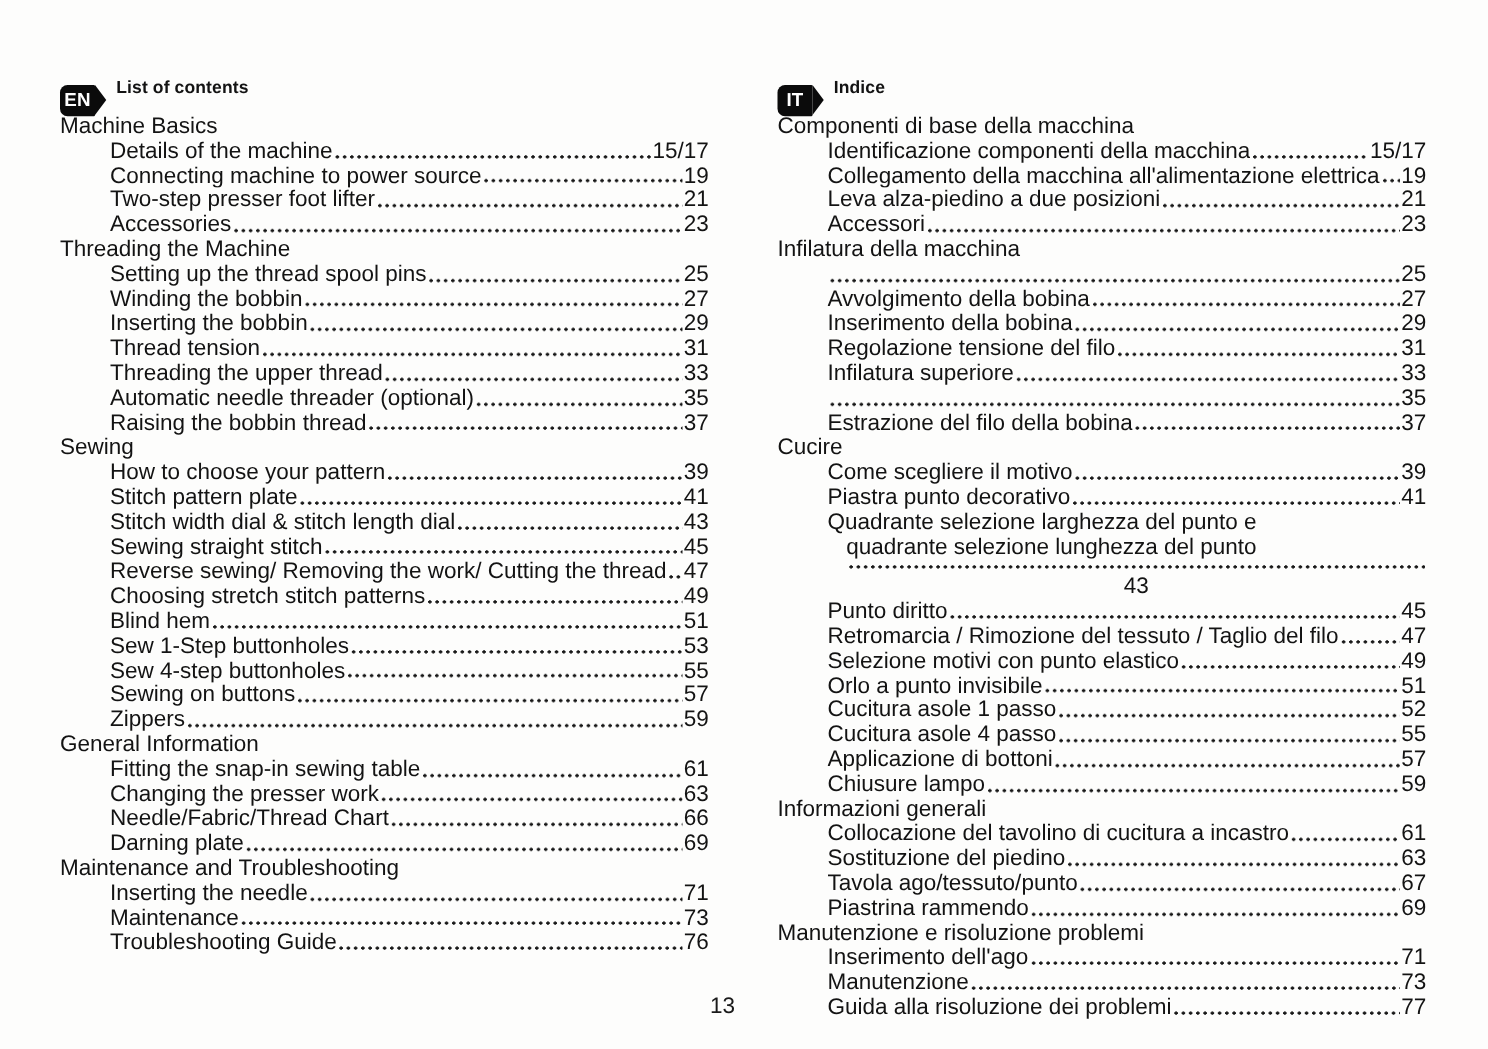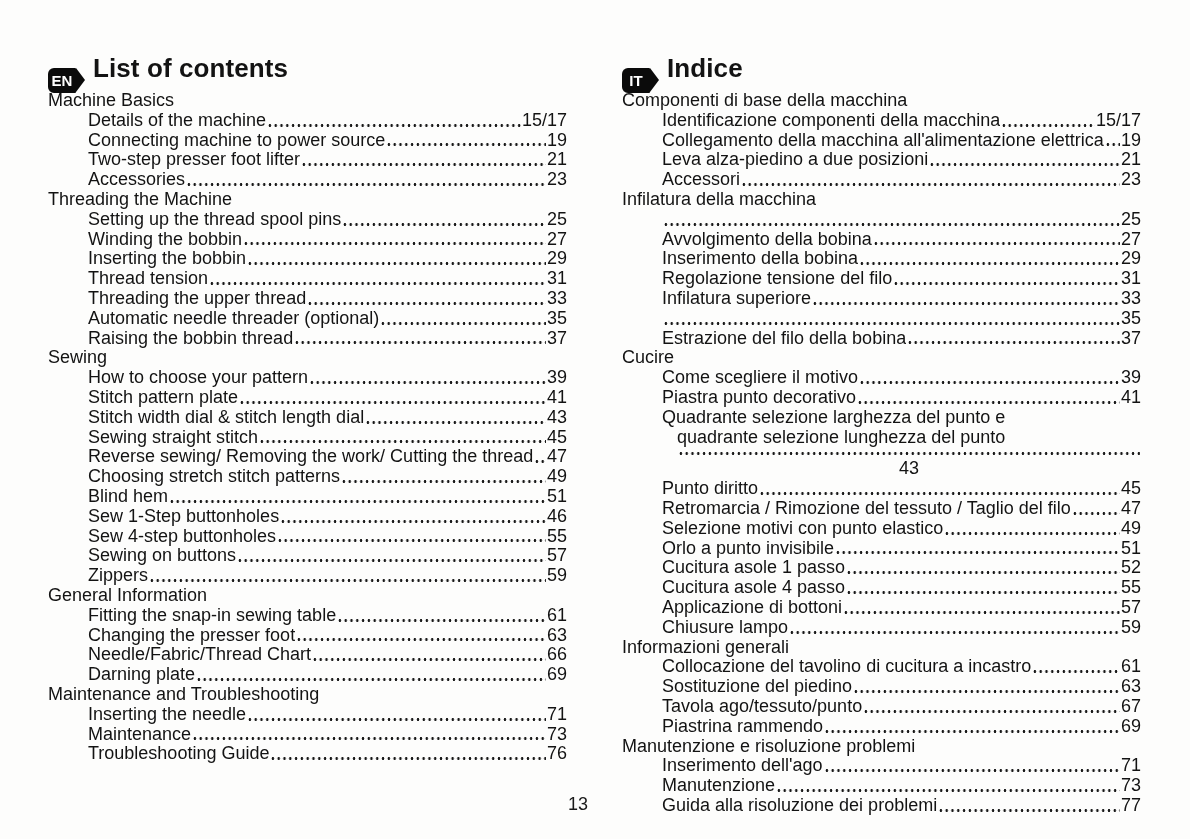--- a/index.html
+++ b/index.html
@@ -43,21 +43,21 @@
     content: "";
     position: absolute;
     left: 100%;
     top: 0;
     width: 0; height: 0;
     border-top: 12.5px solid transparent;
     border-bottom: 12.5px solid transparent;
     border-left: 9px solid #0b0b0b;
   }
   .col-title {
-    font-size: 26px;
+    font-size: 14px;
     font-weight: 700;
     margin-left: 17px;
     white-space: nowrap;
     letter-spacing: 0.1px;
   }
 
   .toc { font-size: 18px; line-height: 19.8px; }
   .sec-heading { white-space: nowrap; }
   .entry-row { display: flex; padding-left: 40px; }
   .entry-row.cont { padding-left: 55px; flex-direction: column; }
@@ -183,21 +183,21 @@
           <span class="pagenum">49</span>
         </div>
         <div class="entry-row">
           <span class="entry-label">Blind hem</span>
           <span class="dots"></span>
           <span class="pagenum">51</span>
         </div>
         <div class="entry-row">
           <span class="entry-label">Sew 1-Step buttonholes</span>
           <span class="dots"></span>
-          <span class="pagenum">46</span>
+          <span class="pagenum">53</span>
         </div>
         <div class="entry-row">
           <span class="entry-label">Sew 4-step buttonholes</span>
           <span class="dots"></span>
           <span class="pagenum">55</span>
         </div>
         <div class="entry-row">
           <span class="entry-label">Sewing on buttons</span>
           <span class="dots"></span>
           <span class="pagenum">57</span>
@@ -207,21 +207,21 @@
           <span class="dots"></span>
           <span class="pagenum">59</span>
         </div>
         <div class="sec-heading">General Information</div>
         <div class="entry-row">
           <span class="entry-label">Fitting the snap-in sewing table</span>
           <span class="dots"></span>
           <span class="pagenum">61</span>
         </div>
         <div class="entry-row">
-          <span class="entry-label">Changing the presser foot</span>
+          <span class="entry-label">Changing the presser work</span>
           <span class="dots"></span>
           <span class="pagenum">63</span>
         </div>
         <div class="entry-row">
           <span class="entry-label">Needle/Fabric/Thread Chart</span>
           <span class="dots"></span>
           <span class="pagenum">66</span>
         </div>
         <div class="entry-row">
           <span class="entry-label">Darning plate</span>

